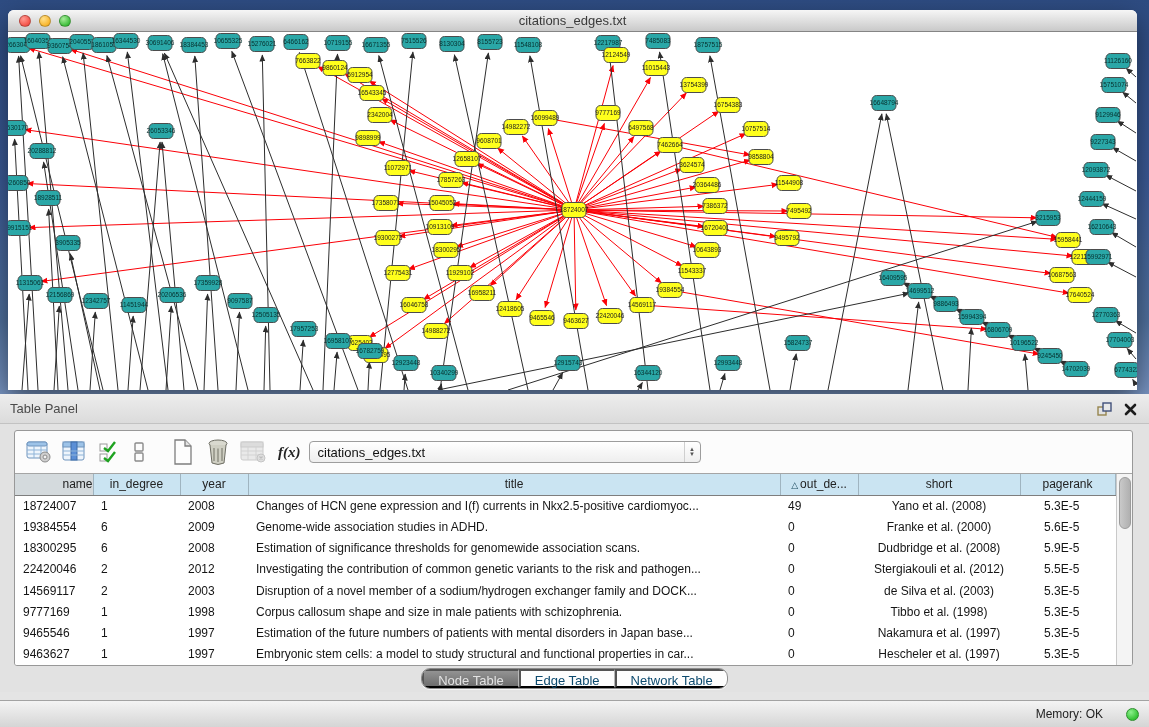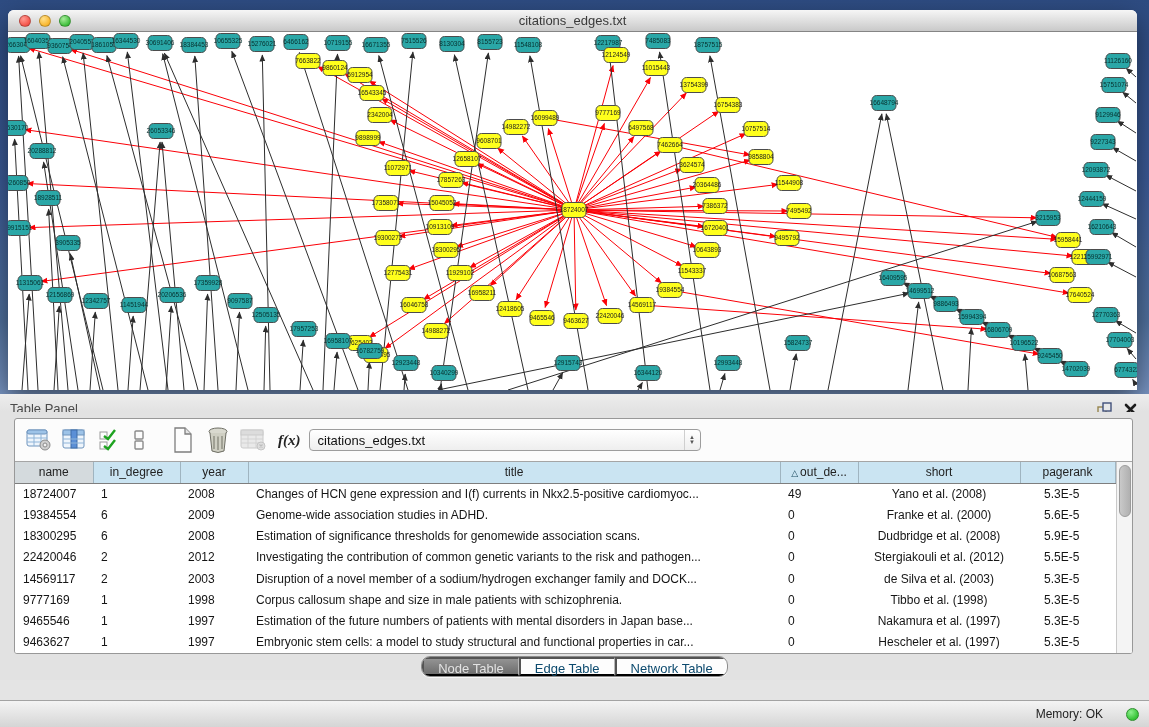--- a/index.html
+++ b/index.html
@@ -14,38 +14,38 @@
     border-bottom:1px solid #858585; border-radius:6px 6px 0 0; position:relative; }
   .traffic { position:absolute; top:5px; left:11px; display:flex; gap:8px; }
   .light { width:12px; height:12px; border-radius:50%; border:1px solid rgba(0,0,0,.25); }
   .win-title { text-align:center; font-size:13px; line-height:21px; color:#3a3a3a; }
   .graph-area { position:absolute; left:0; top:23px; right:0; bottom:0; background:#fff; overflow:hidden; }
   
   .panel-header { position:absolute; left:0; top:394px; width:1149px; height:30px;
     background:linear-gradient(#ededed,#dbdbdb); border-bottom:1px solid #c2c2c2; }
   .panel-title { position:absolute; left:10px; line-height:30px; font-size:13px; color:#4a4a4a; }
   .panel-hdr-icons { position:absolute; right:12px; top:0; height:30px; display:flex; align-items:center; gap:12px; }
-  .panel-body { position:absolute; left:0; top:412px; width:1149px; height:268px; background:#e2e2e2; }
+  .panel-body { position:absolute; left:0; top:424px; width:1149px; height:268px; background:#e2e2e2; }
   .container { position:absolute; left:14px; top:6px; width:1119px; height:236px;
     background:#fcfcfc; border:1px solid #989898; border-radius:3px; overflow:hidden; }
   .toolbar { height:42px; display:flex; align-items:center; padding-left:10px; }
   .tbtn { width:28px; height:28px; display:flex; align-items:center; justify-content:center; margin-right:7px; }
   .fx { font-family:"Liberation Serif",serif; font-style:italic; font-weight:bold; font-size:15px; color:#222; margin:0 8px 0 4px; }
   .combo { width:392px; height:22px; border:1px solid #9d9d9d; border-radius:4px;
     background:linear-gradient(#ffffff,#eeeeee); display:flex; align-items:center; position:relative; }
   .combo-text { font-size:13px; color:#111; padding-left:8px; flex:1; }
   .combo-stepper { width:16px; height:100%; display:flex; flex-direction:column; align-items:center;
     justify-content:center; border-left:1px solid #cfcfcf; color:#555; }
   .combo-stepper span { font-size:6px; line-height:5px; }
   
   .tbl-wrap { position:absolute; left:0; top:42px; right:0; bottom:0; border-top:1px solid #a5a5a5; background:#fff; display:flex; }
   table { border-collapse:collapse; table-layout:fixed; width:1100px; font-size:12px; }
   th { height:21px; background:#cae4f2; font-weight:normal; font-size:12px; color:#222;
     border-right:1px solid #9fb4c0; border-bottom:1px solid #7e7e7e; overflow:hidden; white-space:nowrap; }
-  th.first { background:#d4dadd; }
+  th.first { background:#d4dadd;text-align:right; }
   td { height:16px; padding:0 0 0 8px; white-space:nowrap; overflow:hidden; color:#151515; }
   td.c { text-align:center; padding:0; }
   td.pr { padding-left:24px; }
   .sort-tri { font-size:9px; color:#1b4a5e; margin-right:2px; }
   .scrollbar { width:17px; background:#f4f4f4; border-left:1px solid #c9c9c9; position:relative; }
   .thumb { position:absolute; left:2px; top:3px; width:12px; height:52px; border-radius:6px;
     background:linear-gradient(90deg,#c9c9c9,#b0b0b0); border:1px solid #9b9b9b; }
   
   .tabs-row { position:absolute; left:0; top:244px; width:100%; display:flex; justify-content:center; }
   .seg { display:flex; height:21px; border:1px solid #8d8d8d; border-radius:9px; overflow:hidden;

